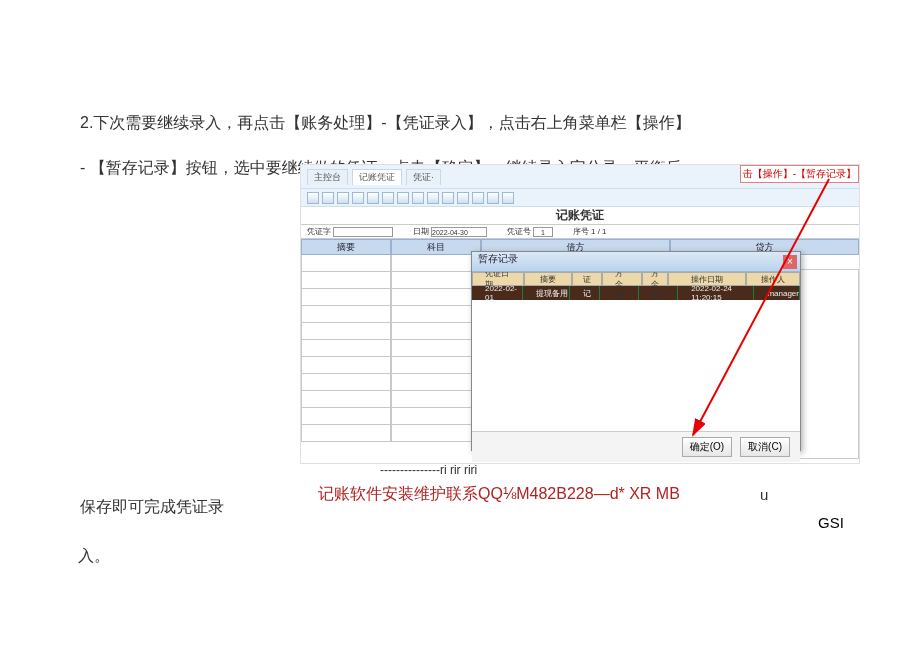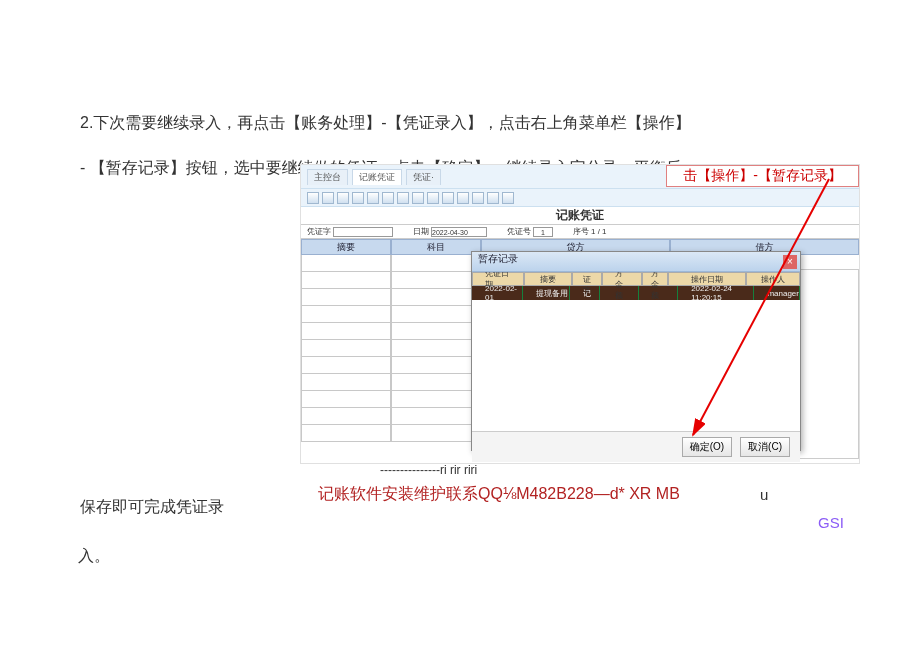--- a/index.html
+++ b/index.html
@@ -41,21 +41,21 @@
       top: 486px;
       left: 760px;
       font-size: 15px;
       color: #333;
     }
     .right-fragment2 {
       position: absolute;
       top: 514px;
       left: 818px;
       font-size: 15px;
-      color: #8b5cf6;
+      color: #000000;
     }
     
     .screenshot {
       position: absolute;
       top: 164px;
       left: 300px;
       width: 560px;
       height: 300px;
       background: #fff;
       border: 1px solid #e0e0e0;
@@ -95,22 +95,22 @@
       background: linear-gradient(#fff,#d0e0f0);
       border:1px solid #a0b8d0;
     }
     
     .hint-badge {
       position: absolute;
       top: 0; right: 0;
       background: #fff;
       color: #c00;
       border: 1px solid #e08080;
-      font-size: 14px;
-      padding: 1px 16px;
+      font-size: 10px;
+      padding: 1px 2px;
     }
     
     .doc-banner {
       height: 18px;
       display: flex;
       align-items: center;
       justify-content: center;
       background: #fff;
       font-size: 12px;
       font-weight: bold;
@@ -345,22 +345,22 @@
           <div class="gc gc1"></div>
           <div class="gc gc2"></div>
         </div>
       <div class="grid-body-row">
           <div class="gc gc1"></div>
           <div class="gc gc2"></div>
         </div>
     </div>
     <div class="grid-right-pane">
       <div class="amount-headers">
+        <div class="amh">借方</div>
         <div class="amh">贷方</div>
-        <div class="amh">借方</div>
       </div>
       <div class="tick-row">
         <div class="tick">亿</div>
           <div class="tick">千</div>
           <div class="tick">百</div>
           <div class="tick">十</div>
           <div class="tick">万</div>
           <div class="tick">千</div>
           <div class="tick">百</div>
           <div class="tick">十</div>

